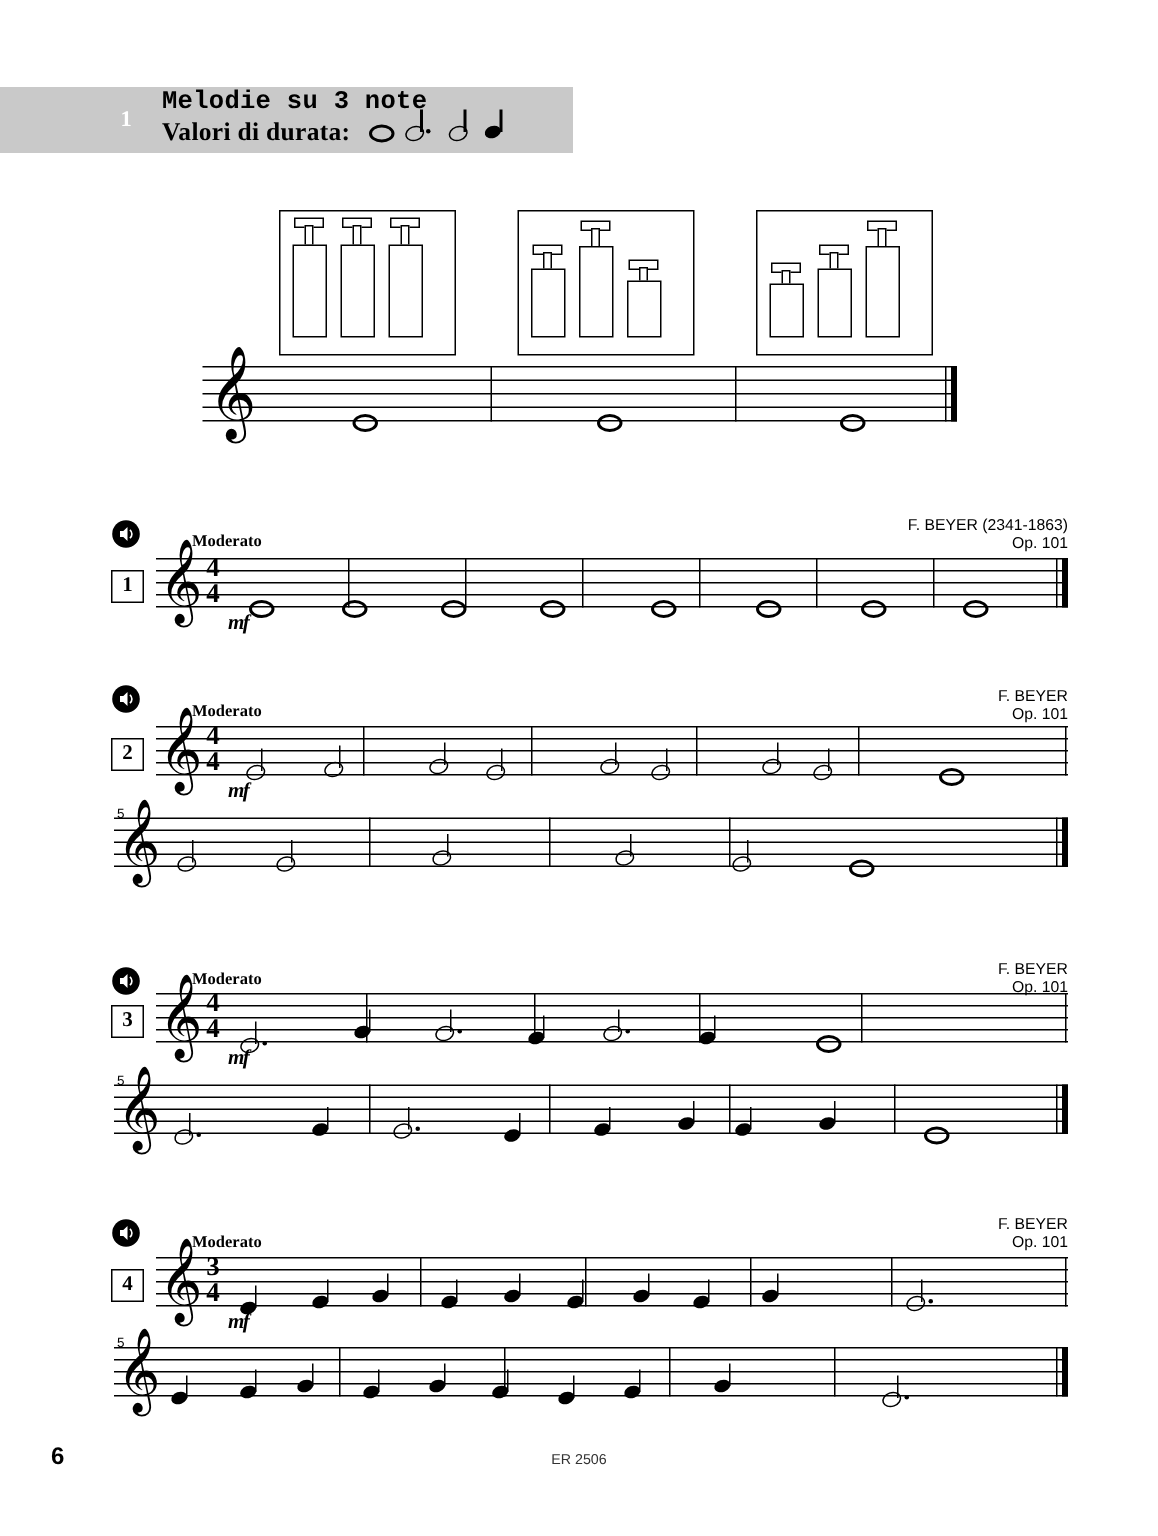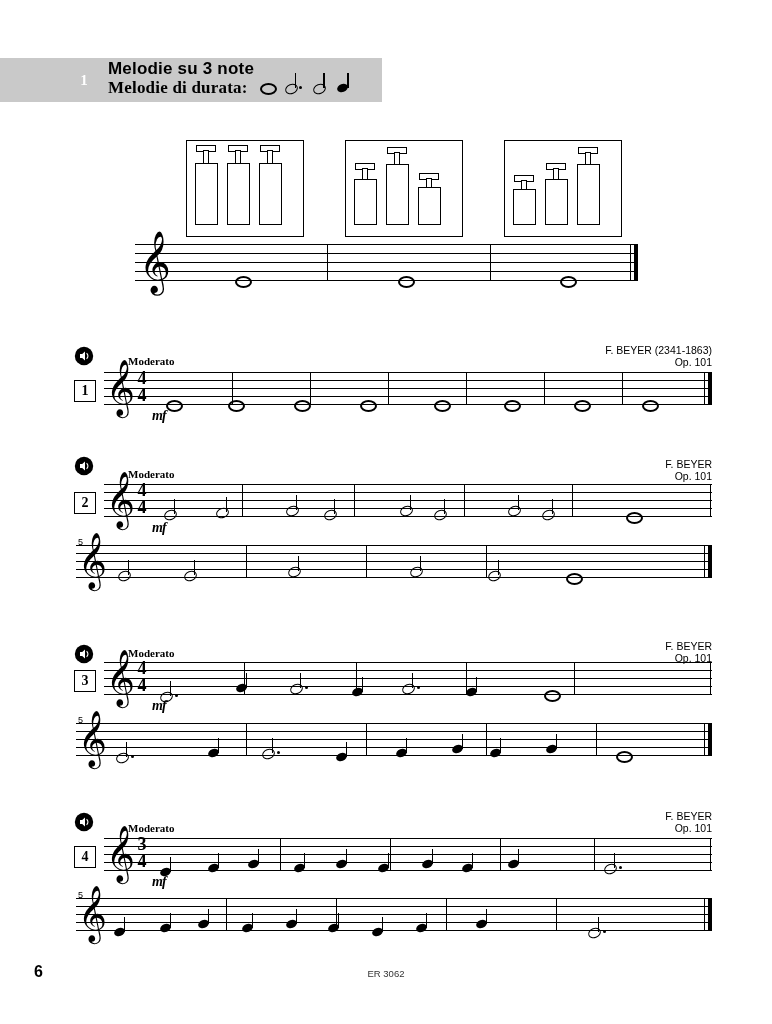--- a/index.html
+++ b/index.html
@@ -39,21 +39,21 @@
     font-size: 15px;
     color: #ffffff;
   }
   .header-title {
     position: absolute;
     left: 108px;
     top: 60px;
     line-height: 17px;
   }
   .header-title .l1 {
-    font-family: Liberation Sans, sans-serif;
+    font-family: Liberation Mono, monospace;
     font-weight: bold;
     font-size: 17px;
     letter-spacing: 0.2px;
   }
   .header-title .l2 {
     font-family: "Liberation Serif", serif;
     font-weight: bold;
     font-size: 17px;
     letter-spacing: 0.2px;
   }
@@ -237,21 +237,21 @@
   }
 </style>
 </head>
 <body>
 
 <div class="header"></div>
 <div class="header-num">1</div>
 <div class="header-title">
   <div class="l1">Melodie su 3 note</div>
   <div class="l2">
-    <span>Melodie di durata:</span>
+    <span>Valori di durata:</span>
     <span class="dur-row" style="margin-left:6px;">
       
       <span class="noteglyph" style="width:20px;height:16px;">
         <span class="nhead whole" style="left:2px;top:6px;"></span>
       </span>
       
       <span class="noteglyph" style="width:24px;height:16px;">
         <span class="nhead open" style="left:2px;top:7px;"></span>
         <span class="nstem" style="left:12px;top:-4px;height:15px;"></span>
         <span class="ndot" style="left:16px;top:9px;"></span>
@@ -748,13 +748,13 @@
       <span class="nstem" style="left:9.6px;top:-11px;height:15px;"></span>
     </span>
   <span class="noteglyph" style="position:absolute;left:512px;top:30px;width:20px;height:20px;">
       <span class="nhead open" style="left:0;top:0;"></span>
       <span class="nstem" style="left:9.6px;top:-11px;height:15px;"></span>
       <span class="ndot" style="left:15px;top:2px;"></span>
     </span>
 </div>
 
 <div class="pagenum">6</div>
-<div class="footer-code">ER 3062</div>
+<div class="footer-code">ER 2506</div>
 
 </body></html>

